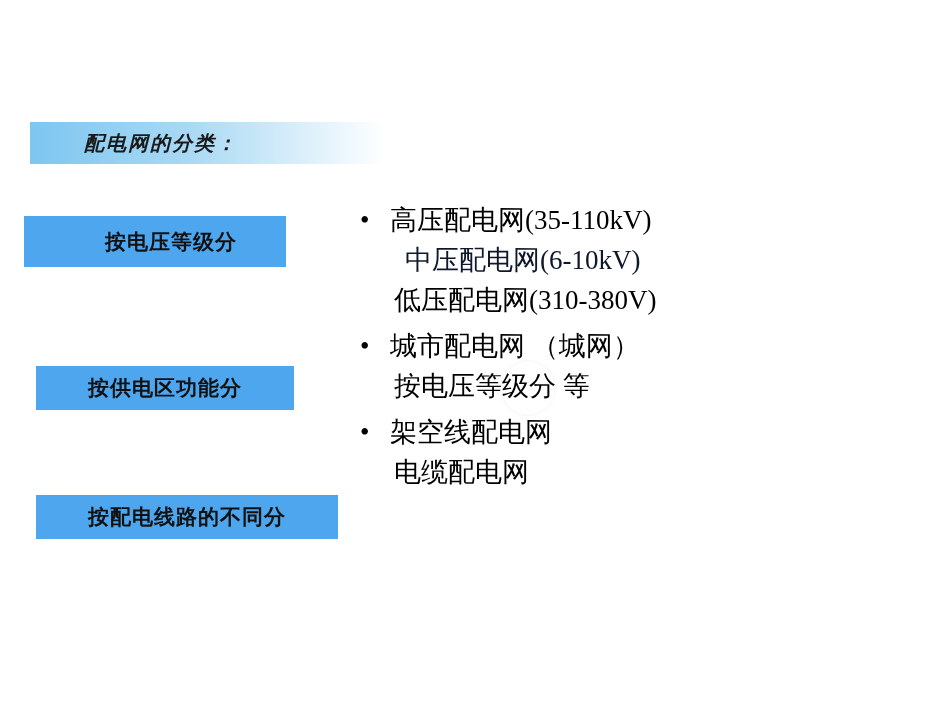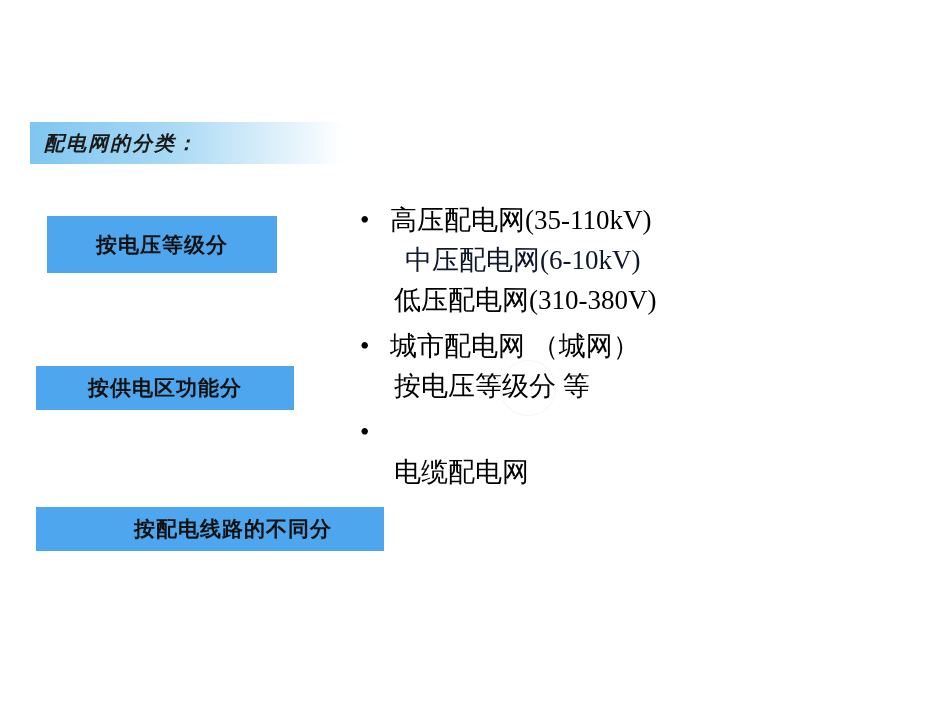--- a/index.html
+++ b/index.html
@@ -24,20 +24,21 @@
   
   .title-banner {
     position: absolute;
     left: 30px;
     top: 122px;
     width: 315px;
     height: 42px;
     background: linear-gradient(to right, #7ec6f0 0%, #a9d9f4 45%, #ffffff 100%);
     display: flex;
     align-items: center;
+    padding-left: 40px;
   }
   .title-text {
     font-family: "DejaVu Serif", serif;
     font-weight: bold;
     font-style: italic;
     font-size: 20px;
     color: #1a1a1a;
     padding-left: 14px;
     letter-spacing: 2px;
     white-space: nowrap;
@@ -54,38 +55,38 @@
   .blue-box-text {
     font-family: "DejaVu Serif", serif;
     font-weight: bold;
     font-size: 21px;
     color: #111111;
     letter-spacing: 1px;
     white-space: nowrap;
   }
 
   #box-voltage {
-    left: 47px;
+    left: 24px;
     top: 216px;
     width: 230px;
-    height: 57px;
+    height: 51px;
+    padding-left: 32px;
   }
   #box-area {
     left: 36px;
     top: 366px;
     width: 258px;
     height: 44px;
     text-align: right;
   }
   #box-line {
     left: 36px;
-    top: 507px;
+    top: 495px;
     width: 302px;
     height: 44px;
-    padding-left: 46px;
   }
 
   
   .bullets {
     position: absolute;
     left: 360px;
     top: 200px;
     width: 560px;
   }
   .bullet-group {
@@ -183,20 +184,21 @@
       </div>
       <div class="bullet-line">
         <span class="dot blank">•</span>
         <span class="line-text indent">按电压等级分 等</span>
       </div>
     </div>
 
     <div class="bullet-group">
       <div class="bullet-line">
         <span class="dot">•</span>
+        <span class="line-text">架空线配电网</span>
       </div>
       <div class="bullet-line">
         <span class="dot blank">•</span>
         <span class="line-text indent">电缆配电网</span>
       </div>
       <div class="bullet-line">
         <span class="dot blank">•</span>
       </div>
     </div>
 

